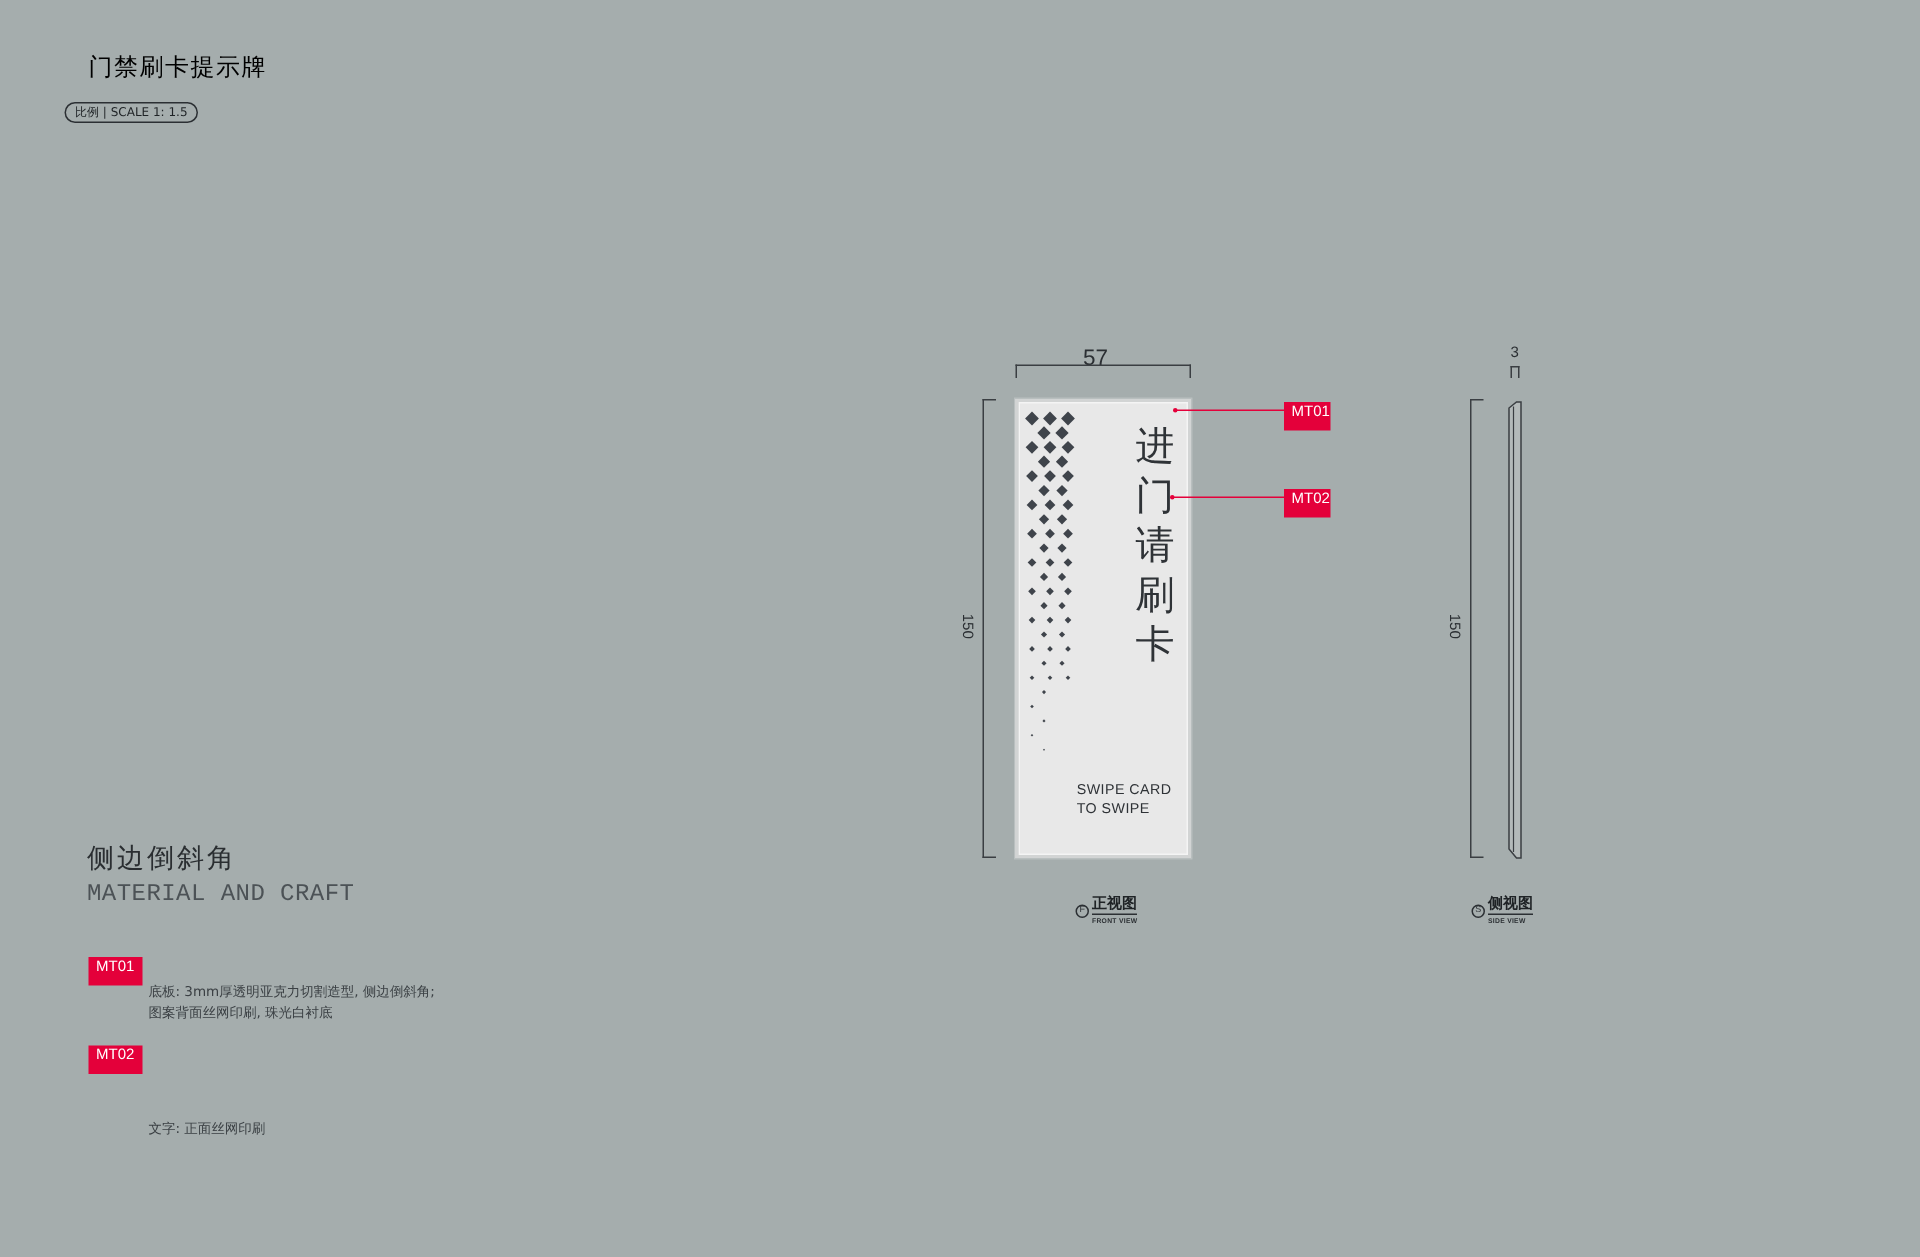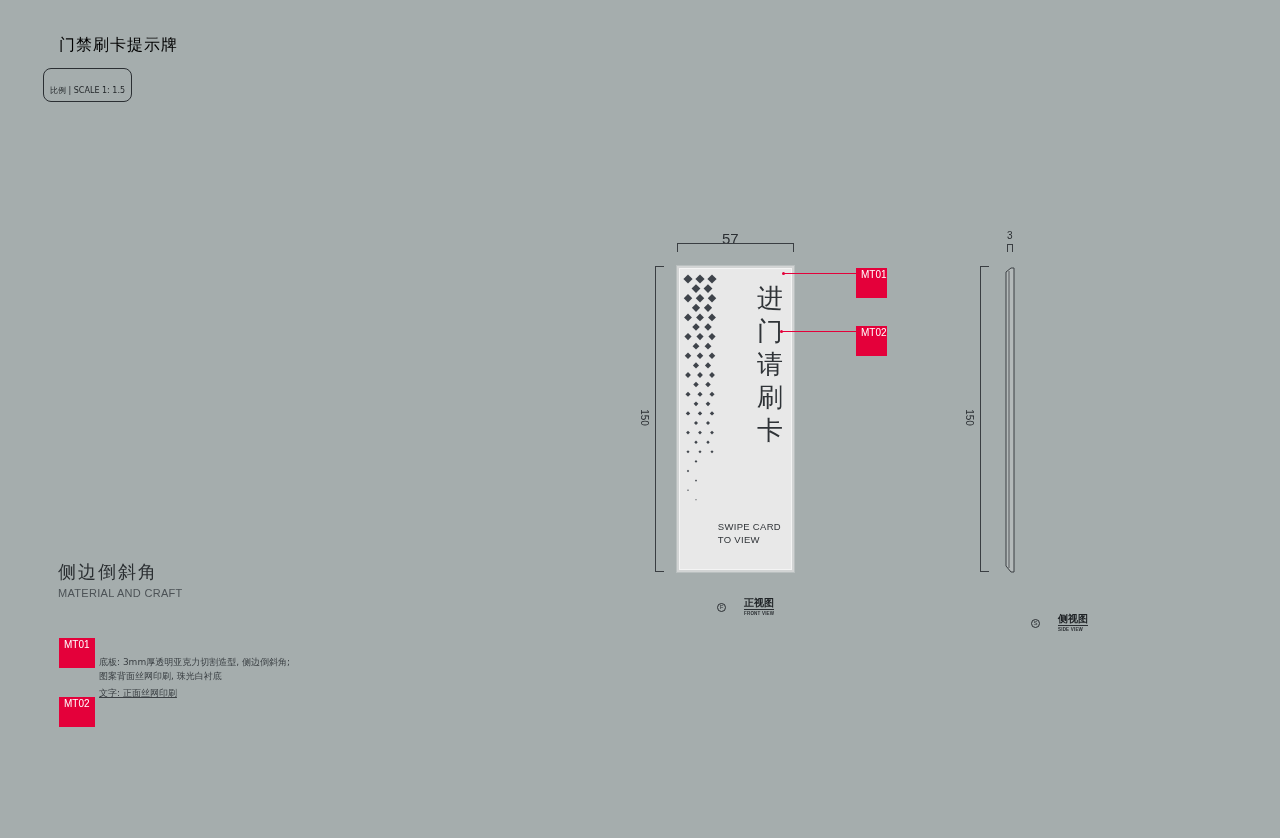--- a/index.html
+++ b/index.html
@@ -8,37 +8,37 @@
     background: #a5adad;
     font-family: "DejaVu Sans", "Liberation Sans", sans-serif;
     color: #2e3236;
     position: relative;
   }
   .abs { position: absolute; }
 
   
   .page-title { left: 59px; top: 35px; font-size: 16px; color: #000000; letter-spacing: 1px; }
   .scale-pill {
-    left: 43px; top: 68px; height: 14px; padding: 16px 6px;
+    left: 43px; top: 68px; height: 14px; padding: 0 6px;
     border: 1px solid #2b2f33; border-radius: 8px;
     font-size: 8px; line-height: 12px; color: #1f2326; white-space: nowrap;
   }
 
   
   .mat-title { left: 58px; top: 560px; font-size: 18px; color: #2a2e31; letter-spacing: 2px; }
-  .mat-sub { left: 58px; top: 587px; font-family: Liberation Sans, sans-serif; font-size: 11px; color: #4c5256; letter-spacing: 0.3px; }
+  .mat-sub { left: 58px; top: 587px; font-family: Liberation Mono, monospace; font-size: 16px; color: #4c5256; letter-spacing: 0.3px; }
   .tag {
     background: #e4003a; color: #fff; font-family: "Liberation Sans", sans-serif;
-    font-size: 10px; line-height: 13px; padding: 0 5px; height: 30px;
+    font-size: 10px; line-height: 13px; padding: 0 5px; height: 19px;
   }
   .mat-tag1 { left: 59px; top: 638px; width: 36px; }
   .mat-tag2 { left: 59px; top: 697px; width: 36px; }
   .mat-text { font-size: 9px; line-height: 14px; color: #3b4044; margin-left: 40px; }
   .mat-text1 { left: 59px; top: 655px; }
-  .mat-text2 { left: 59px; top: 686px; text-decoration: underline; }
+  .mat-text2 { left: 59px; top: 746px; }
 
   
   .dim-top { left: 677px; top: 243px; width: 117px; height: 9px; border: 1px solid #3a3e42; border-bottom: none; }
   .dim-top-label { left: 722px; top: 230px; font-family: "Liberation Sans", sans-serif; font-size: 15px; color: #2b2f33; }
   .dim-left { left: 655px; top: 266px; width: 9px; height: 306px; border: 1px solid #3a3e42; border-right: none; }
   .dim-left-label { left: 636px; top: 412px; font-family: "Liberation Sans", sans-serif; font-size: 10px; color: #2b2f33; transform: rotate(90deg); transform-origin: center; }
 
   .sign {
     left: 677px; top: 266px; width: 117px; height: 306px;
     background: #e8e8e8;
@@ -53,21 +53,21 @@
   .sign-en {
     right: 11px; bottom: 24px; 
     font-family: "Liberation Sans", sans-serif; font-size: 9.5px; line-height: 13px; color: #2f3337; letter-spacing: 0.3px;
   }
 
   .leader { height: 1px; background: #e4003a; }
   .leader-dot { width: 3px; height: 3px; background: #e4003a; border-radius: 50%; }
   .call1 { left: 856px; top: 268px; width: 31px; }
   .call2 { left: 856px; top: 326px; width: 31px; }
 
-  .view-label { display: flex; align-items: flex-start; gap: 18px; }
+  .view-label { display: flex; align-items: flex-start; gap: 2px; }
   .view-circle {
     width: 9px; height: 9px; border: 1px solid #2b2f33; border-radius: 50%;
     font-family: "Liberation Sans", sans-serif; font-size: 6px; line-height: 7px; text-align: center; margin-top: 6px;
   }
   .view-cn { font-size: 10px; line-height: 12px; color: #1f2326; border-bottom: 1px solid #2b2f33; font-weight: bold; }
   .view-en { font-family: "Liberation Sans", sans-serif; font-size: 4.5px; color: #2b2f33; letter-spacing: 0.2px; margin-top: 1px; font-weight: bold; }
 
   
   .sdim-top-label { left: 1007px; top: 230px; font-family: "Liberation Sans", sans-serif; font-size: 10px; color: #2b2f33; }
   .sdim-top { left: 1007px; top: 244px; width: 6px; height: 8px; border: 1px solid #3a3e42; border-bottom: none; }
@@ -157,21 +157,21 @@
     </svg>
   <div class="abs sign-cn">
     <div>进</div>
     <div>门</div>
     <div>请</div>
     <div>刷</div>
     <div>卡</div>
   </div>
   <div class="abs sign-en">
     <div>SWIPE CARD</div>
-    <div>TO VIEW</div>
+    <div>TO SWIPE</div>
   </div>
 </div>
 
 <div class="abs leader-dot" style="left:782px; top:272px;"></div>
 <div class="abs leader" style="left:784px; top:273px; width:72px;"></div>
 <div class="abs tag call1">MT01</div>
 
 <div class="abs leader-dot" style="left:780px; top:330px;"></div>
 <div class="abs leader" style="left:782px; top:331px; width:74px;"></div>
 <div class="abs tag call2">MT02</div>
@@ -187,19 +187,19 @@
 <div class="abs sdim-top-label">3</div>
 <div class="abs sdim-top"></div>
 <div class="abs sdim-left"></div>
 <div class="abs sdim-left-label">150</div>
 
 <svg class="abs" style="left:1004px; top:264px;" width="14" height="312" viewBox="0 0 14 312">
   <path d="M2 8 L2 302 L7 308 L10 308 L10 4 L7 4 Z" fill="#b4baba" stroke="#3a3e42" stroke-width="1"></path>
   <line x1="5" y1="7" x2="5" y2="304" stroke="#3a3e42" stroke-width="0.8"></line>
 </svg>
 
-<div class="abs view-label" style="left:1031px; top:597px;margin-top:16px;">
+<div class="abs view-label" style="left:981px; top:597px;">
   <div class="view-circle">S</div>
   <div>
     <div class="view-cn">侧视图</div>
     <div class="view-en">SIDE VIEW</div>
   </div>
 </div>
 
 </body></html>

